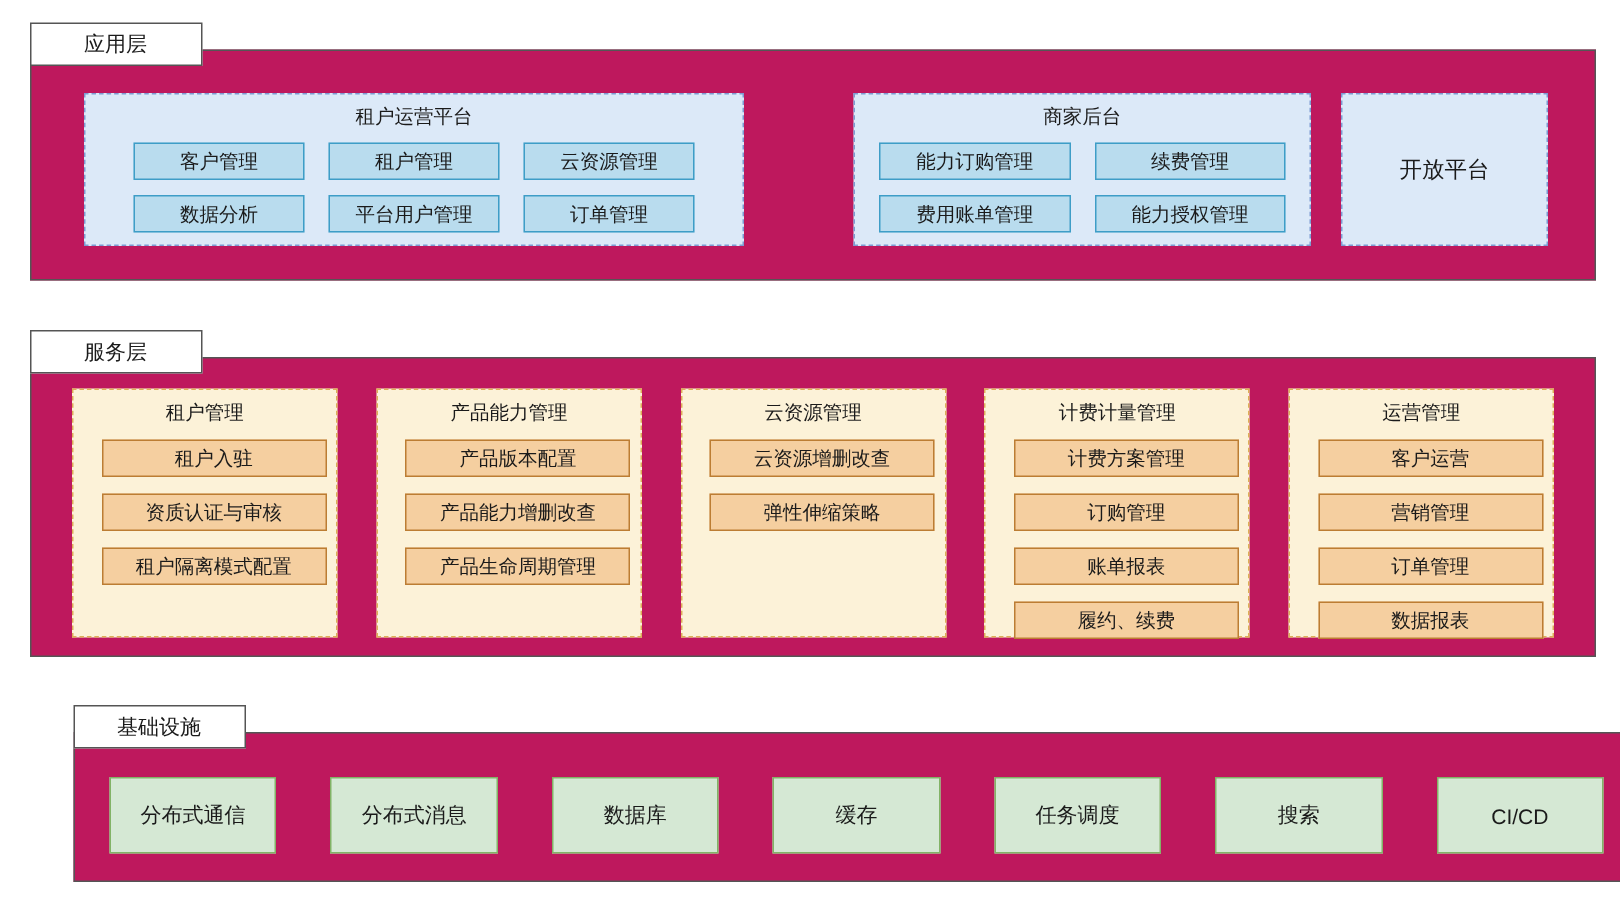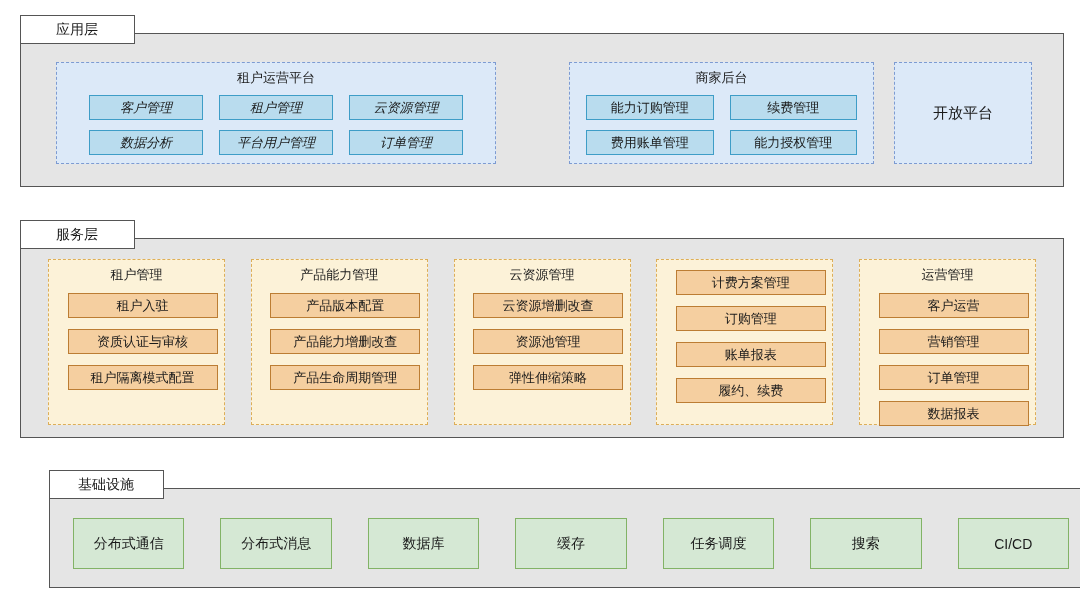--- a/index.html
+++ b/index.html
@@ -6,21 +6,21 @@
   html, body { margin: 0; padding: 0; }
   body {
     width: 1080px; height: 608px; position: relative;
     background: #ffffff; color: #1a1a1a;
     font-family: "Liberation Sans", "DejaVu Sans", sans-serif;
     overflow: hidden;
   }
 
   .layer {
     position: absolute; left: 20px; width: 1044px;
-    border: 1.5px solid #555555; background: #e5e5e5;
+    border: 1.5px solid #555555; background: #be185d;
   }
   #layer-app   { top: 33px;  height: 154px; }
   #layer-svc   { top: 238px; height: 200px; }
   #layer-infra { top: 488px; height: 100px; margin-left: 29px; }
 
   .layer-tab {
     position: absolute; top: -19px; left: -1.5px;
     width: 115px; height: 29px;
     background: #ffffff; border: 1.5px solid #555555;
     display: flex; align-items: center; justify-content: center;
@@ -30,21 +30,21 @@
   .group-title { text-align: center; font-size: 13px; line-height: 16px; padding-top: 7px; }
 
   
   .app-group {
     position: absolute; top: 28px; height: 102px;
     background: #dce9f8; border: 1px dashed #7d9bd2;
   }
   #group-tenant-platform { left: 35px;  width: 440px; }
   #group-merchant        { left: 548px; width: 305px; }
   .app-grid { display: grid; gap: 10px 16px; margin: 9px 32px 0; }
-  #group-tenant-platform .app-grid { grid-template-columns: repeat(3, 1fr); font-style: italic; }
+  #group-tenant-platform .app-grid { grid-template-columns: repeat(3, 1fr); }
   #group-merchant .app-grid        { grid-template-columns: repeat(2, 1fr); margin: 9px 16px 0; }
 
   .box { display: flex; align-items: center; justify-content: center; font-size: 13px; }
   .blue-box { height: 25px; background: #b9dcee; border: 1px solid #3e9dc7; }
 
   .open-box {
     position: absolute; left: 873px; top: 28px; width: 138px; height: 102px;
     background: #dce9f8; border: 1px dashed #7d9bd2;
     display: flex; align-items: center; justify-content: center; font-size: 15px;
   }
@@ -125,26 +125,26 @@
           <div class="box orange-box">产品版本配置</div>
           <div class="box orange-box">产品能力增删改查</div>
           <div class="box orange-box">产品生命周期管理</div>
         </div>
       </div>
 
       <div class="svc-group">
         <div class="group-title">云资源管理</div>
         <div class="svc-items">
           <div class="box orange-box">云资源增删改查</div>
-          <div class="box orange-box">资源池管理</div>
           <div class="box orange-box">弹性伸缩策略</div>
         </div>
       </div>
 
       <div class="svc-group">
+        <div class="group-title">计费计量管理</div>
         <div class="svc-items">
           <div class="box orange-box">计费方案管理</div>
           <div class="box orange-box">订购管理</div>
           <div class="box orange-box">账单报表</div>
           <div class="box orange-box">履约、续费</div>
         </div>
       </div>
 
       <div class="svc-group">
         <div class="group-title">运营管理</div>

